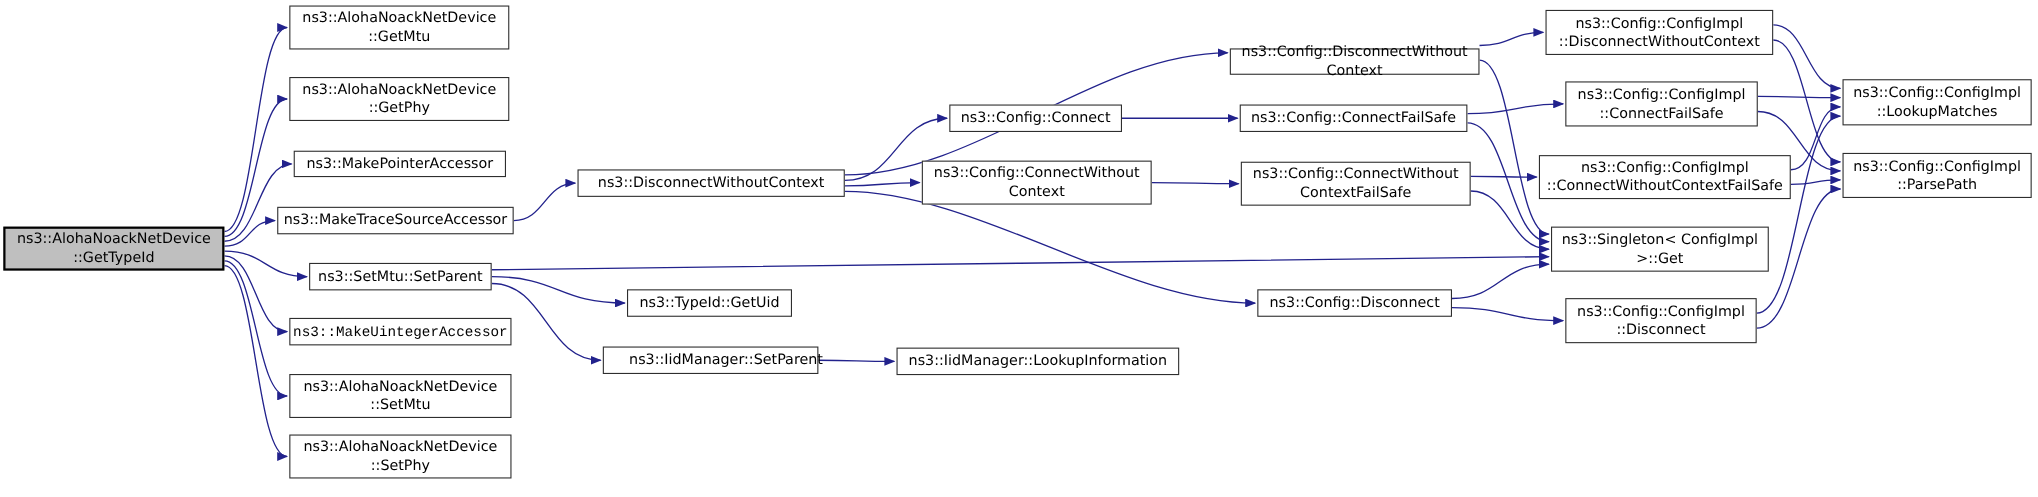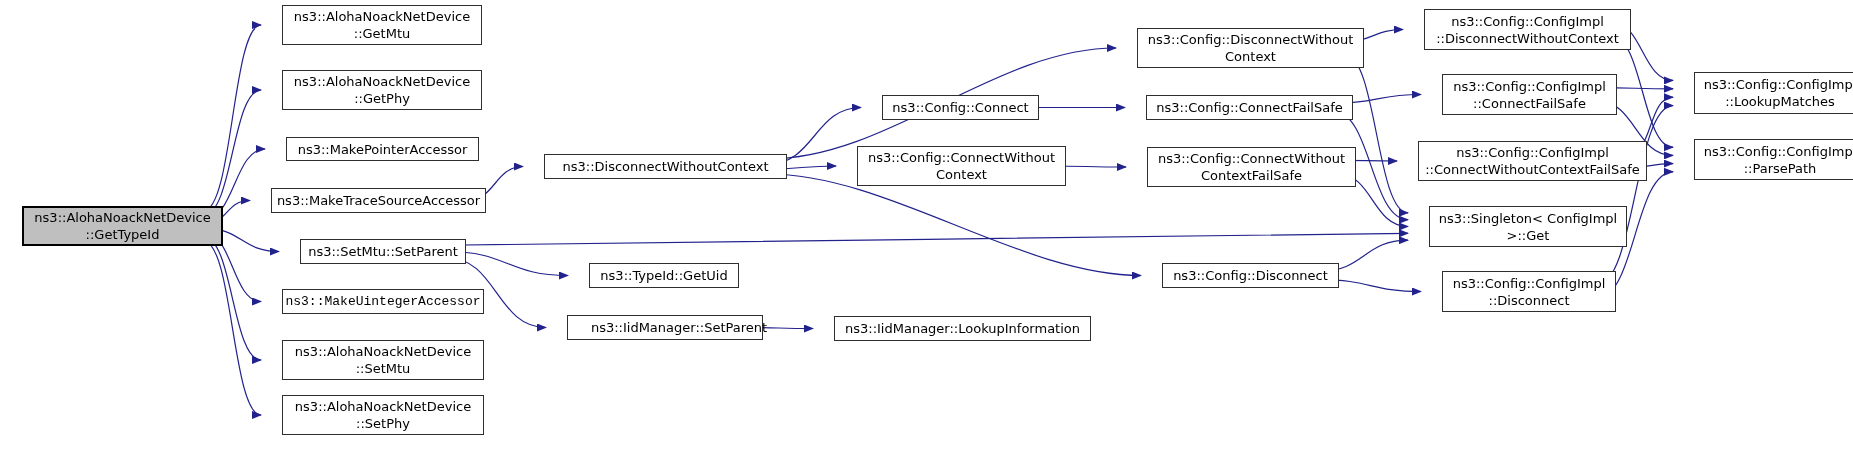--- a/index.html
+++ b/index.html
@@ -16,21 +16,20 @@
     box-sizing:border-box;
     background:#ffffff;
     border:1px solid #2e2e2e;
     color:#000000;
     display:flex;align-items:center;justify-content:center;
     text-align:center;
     font-size:13px;line-height:17px;
     white-space:pre-line;
     cursor:pointer;
     z-index:2;
-    margin-left:19px;
   }
   .node.root{
     background:#bfbfbf;
     border:2px solid #000000;
     cursor:default;
   }
 </style>
 </head>
 <body>
 
@@ -92,21 +91,21 @@
 ::SetMtu</span></div>
       <div class="node" style="left: 263px; top: 395px; width: 202px; height: 40px;"><span>ns3::AlohaNoackNetDevice
 ::SetPhy</span></div>
       <div class="node" style="left: 525px; top: 154px; width: 243px; height: 25px;"><span>ns3::DisconnectWithoutContext</span></div>
       <div class="node" style="left: 570px; top: 263px; width: 150px; height: 25px;"><span>ns3::TypeId::GetUid</span></div>
       <div class="node" style="left: 548px; top: 315px; width: 196px; height: 25px; padding-left: 28px;"><span>ns3::IidManager::SetParent</span></div>
       <div class="node" style="left: 815px; top: 316px; width: 257px; height: 25px;"><span>ns3::IidManager::LookupInformation</span></div>
       <div class="node" style="left: 863px; top: 95px; width: 157px; height: 25px;"><span>ns3::Config::Connect</span></div>
       <div class="node" style="left: 838px; top: 146px; width: 209px; height: 40px;"><span>ns3::Config::ConnectWithout
 Context</span></div>
-      <div class="node" style="left: 1118px; top: 28px; width: 227px; height: 40px;"><span>ns3::Config::DisconnectWithout
+      <div class="node" style="left: 1118px; top: 44px; width: 227px; height: 24px;"><span>ns3::Config::DisconnectWithout
 Context</span></div>
       <div class="node" style="left: 1127px; top: 95px; width: 207px; height: 25px;"><span>ns3::Config::ConnectFailSafe</span></div>
       <div class="node" style="left: 1128px; top: 147px; width: 209px; height: 40px;"><span>ns3::Config::ConnectWithout
 ContextFailSafe</span></div>
       <div class="node" style="left: 1143px; top: 263px; width: 177px; height: 25px;"><span>ns3::Config::Disconnect</span></div>
       <div class="node" style="left: 1405px; top: 9px; width: 207px; height: 41px;"><span>ns3::Config::ConfigImpl
 ::DisconnectWithoutContext</span></div>
       <div class="node" style="left: 1423px; top: 74px; width: 175px; height: 41px;"><span>ns3::Config::ConfigImpl
 ::ConnectFailSafe</span></div>
       <div class="node" style="left: 1399px; top: 141px; width: 229px; height: 40px;"><span>ns3::Config::ConfigImpl

